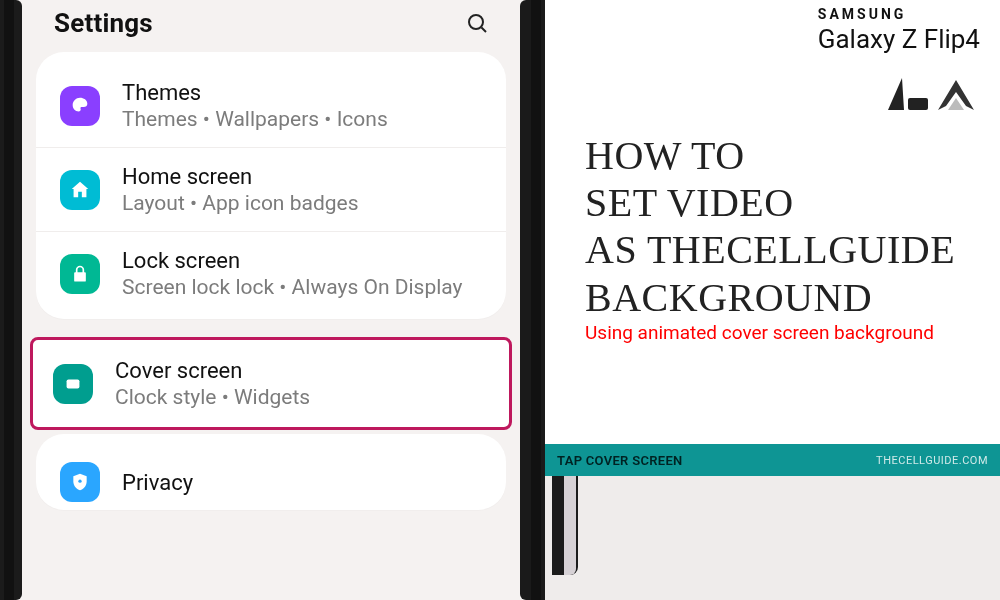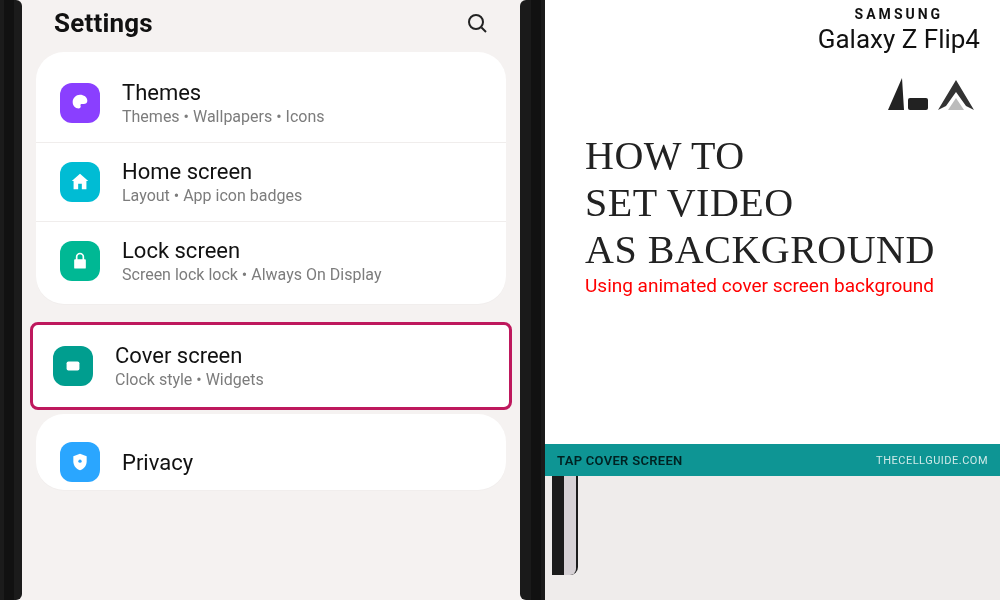--- a/index.html
+++ b/index.html
@@ -17,29 +17,29 @@
 
   .settings-header { display: flex; align-items: center; justify-content: space-between; padding: 8px 28px 14px 32px; }
   .settings-title { font-size: 26px; font-weight: 700; color: #111; letter-spacing: .2px; }
   .search-btn { width: 30px; height: 30px; display: flex; align-items: center; justify-content: center; cursor: pointer; }
 
   .settings-card { background: #fff; margin: 0 14px 20px 14px; border-radius: 28px; padding: 12px 0 4px 0; box-shadow: 0 1px 1px rgba(0,0,0,.02); }
   .settings-item { display: flex; align-items: center; padding: 16px 24px 16px 24px; border-top: 1px solid #f0edec; cursor: pointer; justify-content: space-between; }
   .settings-item:first-child { border-top: none; }
   .item-texts { flex: 1; }
   .item-title { font-size: 22px; color: #111; font-weight: 400; }
-  .item-sub { font-size: 16px; color: #7c7c7c; margin-top: 2px; }
+  .item-sub { font-size: 21px; color: #7c7c7c; margin-top: 2px; }
   .item-icon { width: 40px; height: 40px; border-radius: 12px; margin-right: 22px; display: flex; align-items: center; justify-content: center; flex-shrink: 0; }
 
   .highlight-box { border: 3px solid #be185d; border-radius: 8px; margin: -2px 8px 4px 8px; background: #fff; }
   .highlight-box .settings-item { border-top: none; padding: 18px 20px 18px 20px; }
 
   
   .right-pane { position: absolute; left: 545px; top: 0; right: 0; bottom: 0; background: #fff; }
-  .brand-block { position: absolute; right: 20px; top: 6px; text-align: center; }
+  .brand-block { position: absolute; right: 20px; top: 6px; text-align: left; }
   .brand-samsung { font-size: 14px; letter-spacing: 3px; color: #111; font-weight: 700; }
   .brand-model { font-size: 26px; color: #111; font-weight: 400; margin-top: 2px; }
   .brand-art { position: absolute; right: 22px; top: 70px; width: 100px; height: 50px; }
 
   .howto { position: absolute; left: 40px; top: 132px; right: 6px; }
   .howto-line { font-size: 40px; line-height: 1.18; color: #222; font-weight: 300; font-family: Georgia, 'Times New Roman', serif; letter-spacing: .5px; }
   .howto-sub { font-size: 19px; color: #ff0000; }
 
   .captionbar { position: absolute; left: 545px; right: 0; bottom: 0; height: 26px; background: #0e9594; display: flex; align-items: center; justify-content: space-between; padding: 16px 12px; }
   .captionbar .cap-left { color: #022; font-size: 13px; font-weight: 600; letter-spacing: .3px; }
@@ -153,21 +153,22 @@
         <polygon points="10,40 24,8 26,40" fill="#222"></polygon>
         <rect x="30" y="28" width="20" height="12" rx="2" fill="#222"></rect>
         <polygon points="60,40 78,10 96,40 88,36 78,22 68,36" fill="#333"></polygon>
         <polygon points="70,40 78,28 86,40" fill="#bbb"></polygon>
       </svg>
     </div>
 
     <div class="howto">
       <div class="howto-line">HOW TO</div>
       <div class="howto-line">SET VIDEO</div>
-      <div class="howto-line">AS BACKGROUND</div>
+      <div class="howto-line">AS THECELLGUIDE</div>
+      <div class="howto-line">BACKGROUND</div>
       <div class="howto-sub">Using animated cover screen background</div>
     </div>
   </div>
 
   <div class="captionbar">
     <span class="cap-left">TAP COVER SCREEN</span>
     <span class="cap-right">THECELLGUIDE.COM</span>
   </div>
 
 </div>

